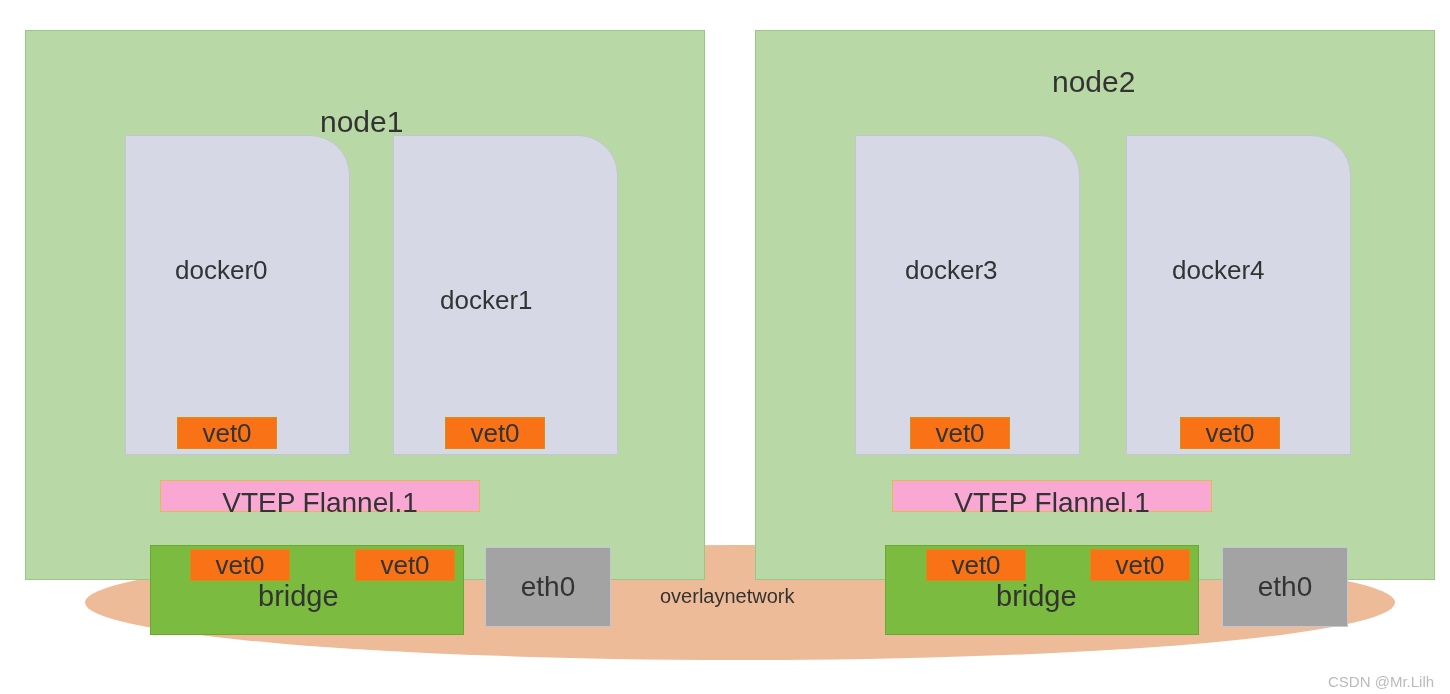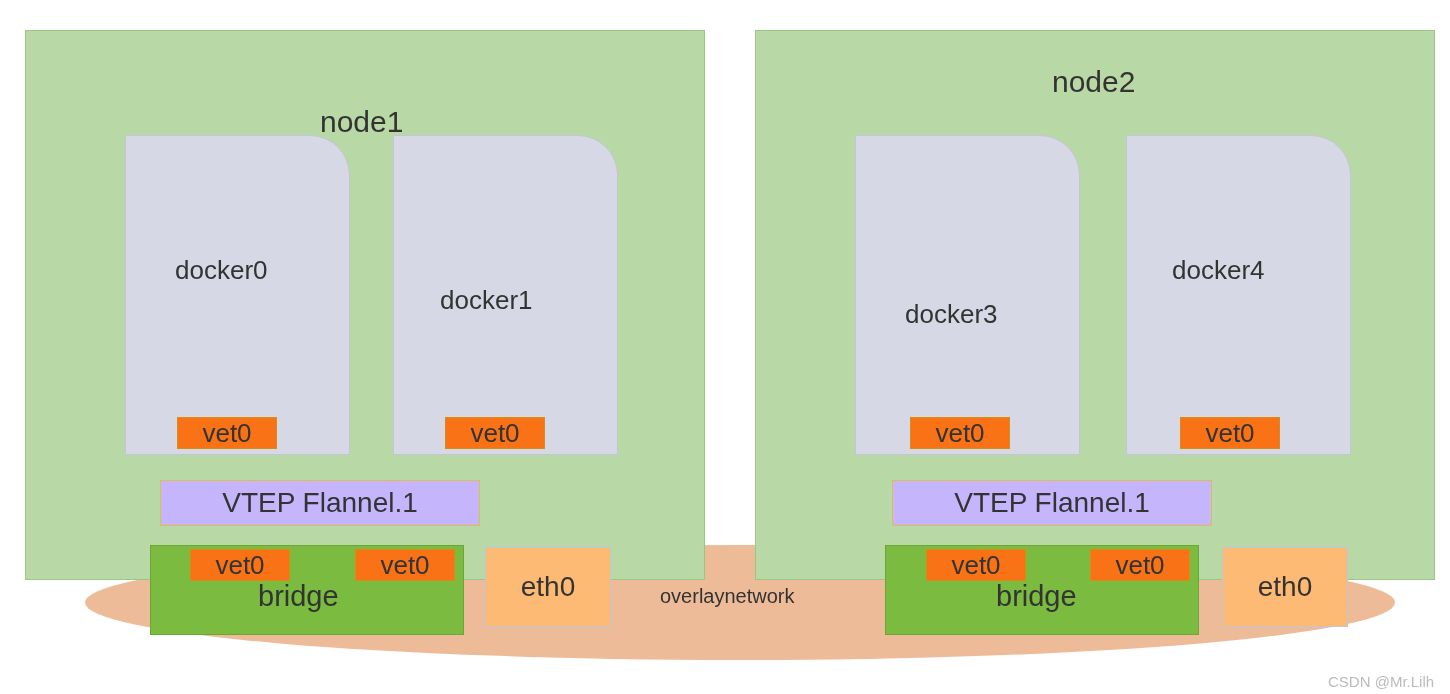--- a/index.html
+++ b/index.html
@@ -41,46 +41,46 @@
       background: #f97316;
       border: 1px solid #d68f15;
       text-align: center;
       font-size: 26px;
       color: #333;
       line-height: 30px;
       height: 32px;
     }
     .vtep-box {
       position: absolute;
-      background: #c4b5fd;
+      background: #f9a8d4;
       border: 1px solid #e0be4e;
       text-align: center;
       font-size: 28px;
       color: #333;
       line-height: 44px;
-      height: 46px;
+      height: 32px;
     }
     .overlay-ellipse {
       position: absolute;
       background: #eebb99;
       border-radius: 50%;
     }
     .bridge-box {
       position: absolute;
       background: #7bbb3f;
       border: 1px solid #6aa734;
     }
     .bridge-label {
       position: absolute;
       font-size: 29px;
       color: #333;
     }
     .eth-box {
       position: absolute;
-      background: #fdba74;
+      background: #a3a3a3;
       border: 1px solid #c2c5d3;
       text-align: center;
       font-size: 28px;
       color: #333;
       display: flex;
       align-items: center;
       justify-content: center;
     }
     .overlay-label {
       position: absolute;
@@ -110,21 +110,21 @@
   <div class="docker-box" style="left:393px; top:135px; width:225px; height:320px;"></div>
   <div class="docker-label" style="left:440px; top:269px;margin-top:16px;">docker1</div>
   <div class="vet-box" style="left:445px; top:417px; width:100px;">vet0</div>
 
   <div class="vtep-box" style="left:160px; top:480px; width:320px;">VTEP Flannel.1</div>
 
   <div class="node-box" style="left:755px; top:30px; width:680px; height:550px;"></div>
   <div class="node-title" style="left:1052px; top:65px;">node2</div>
 
   <div class="docker-box" style="left:855px; top:135px; width:225px; height:320px;"></div>
-  <div class="docker-label" style="left:905px; top:255px;margin-top:44px;">docker3</div>
+  <div class="docker-label" style="left:905px; top:255px;">docker3</div>
   <div class="vet-box" style="left:910px; top:417px; width:100px;">vet0</div>
 
   <div class="docker-box" style="left:1126px; top:135px; width:225px; height:320px;"></div>
   <div class="docker-label" style="left:1172px; top:255px;">docker4</div>
   <div class="vet-box" style="left:1180px; top:417px; width:100px;">vet0</div>
 
   <div class="vtep-box" style="left:892px; top:480px; width:320px;">VTEP Flannel.1</div>
 
   <div class="bridge-box" style="left:150px; top:545px; width:314px; height:90px;"></div>
   <div class="vet-box" style="left:190px; top:549px; width:100px;">vet0</div>

